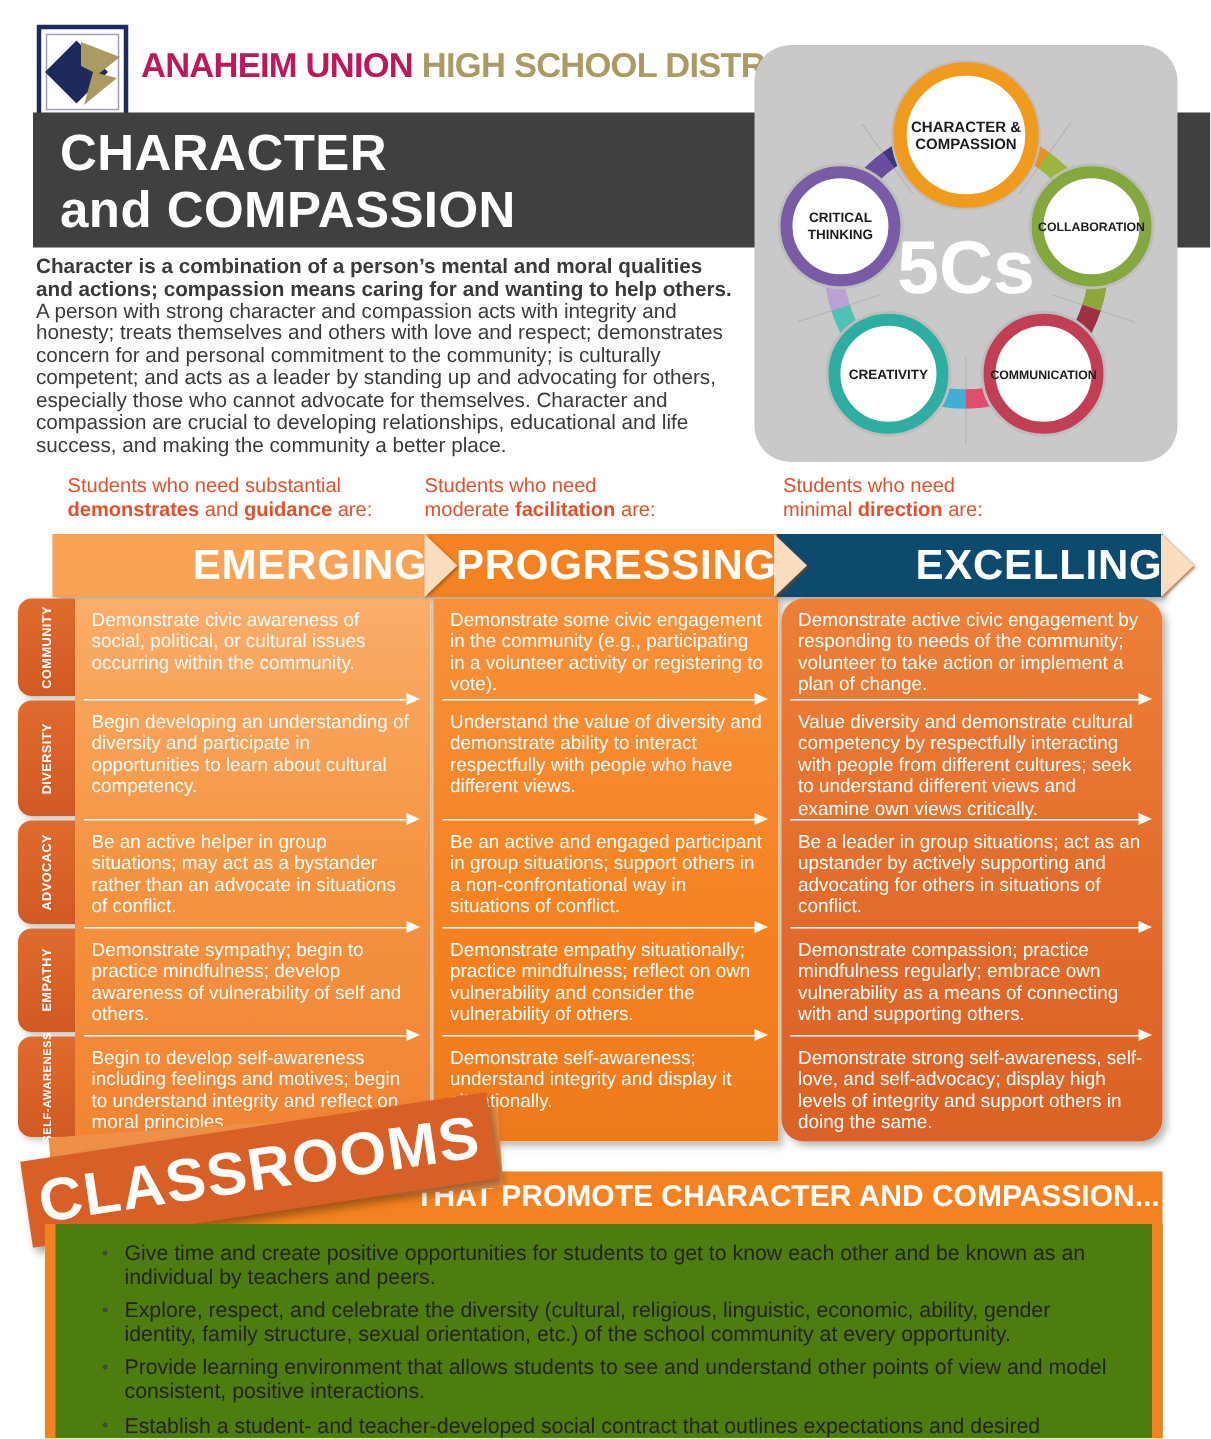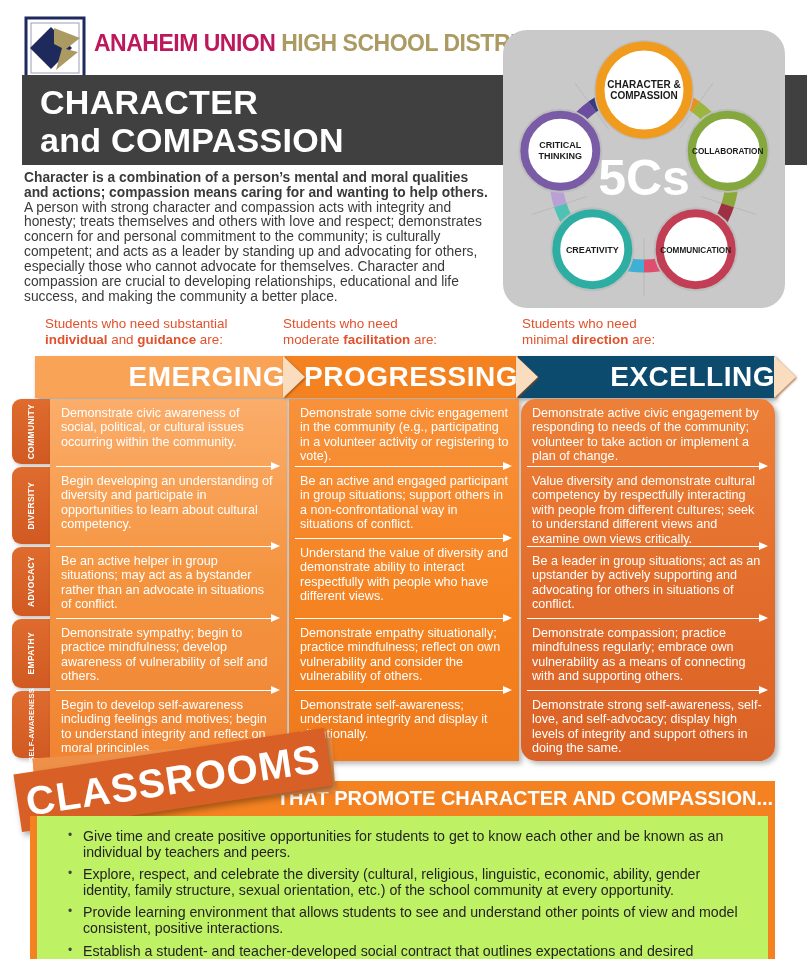--- a/index.html
+++ b/index.html
@@ -71,21 +71,21 @@
   
   .class-banner{position:absolute;left:30px;top:781px;width:745px;height:35px;background:#F58220;
                 box-sizing:border-box;padding-left:245px;display:flex;align-items:center;
                 justify-content:center;color:#fff;font-weight:bold;font-size:20px;}
   .ribbon-back{position:absolute;left:34px;top:748px;width:300px;height:54px;background:#EF9049;
                transform:rotate(-4deg);}
   .ribbon{position:absolute;left:16px;top:751px;width:314px;height:58px;background:#D85F26;
           transform:rotate(-8.5deg);display:flex;align-items:center;justify-content:center;
           color:#fff;font-weight:bold;font-size:40px;letter-spacing:1px;
           box-shadow:2px 4px 6px rgba(0,0,0,0.35);}
-  .bullets-box{position:absolute;left:30px;top:816px;width:745px;height:143px;background:#bef264;
+  .bullets-box{position:absolute;left:30px;top:816px;width:745px;height:143px;background:#4d7c0f;
                box-sizing:border-box;border-left:7px solid #F58220;border-right:7px solid #F58220;
                overflow:hidden;}
   .bullets-box ul{margin:13px 0 0 0;padding:0 26px 0 46px;list-style:none;}
   .bullets-box li{position:relative;font-size:14.2px;line-height:1.1;color:#262223;
                   margin-bottom:7px;}
   .bullets-box li::before{content:"•";position:absolute;left:-15px;top:0;font-size:12px;color:#444;}
 </style>
 </head>
 <body>
 
@@ -167,21 +167,21 @@
           <tspan x="57.3">CRITICAL</tspan><tspan x="57.3" dy="11">THINKING</tspan>
         </text>
       </g>
     </svg>
   </div>
 
   <p class="intro"><b>Character is a combination of a person’s mental and moral qualities and actions; compassion means caring for and wanting to help others.</b><span> A person with strong character and compassion acts with integrity and honesty; treats themselves and others with love and respect; demonstrates concern for and personal commitment to the community; is culturally competent; and acts as a leader by standing up and advocating for others, especially those who cannot advocate for themselves. Character and compassion are crucial to developing relationships, educational and life success, and making the community a better place.</span></p>
 
   <div class="qual q0">
     <span>Students who need substantial</span><br>
-    <span></span><b>individual</b><span> and </span><b>guidance</b><span> are:</span>
+    <span></span><b>demonstrates</b><span> and </span><b>guidance</b><span> are:</span>
   </div>
   <div class="qual q1">
     <span>Students who need</span><br>
     <span>moderate </span><b>facilitation</b><span></span><b></b><span> are:</span>
   </div>
   <div class="qual q2">
     <span>Students who need</span><br>
     <span>minimal </span><b>direction</b><span></span><b></b><span> are:</span>
   </div>
 
@@ -218,22 +218,22 @@
 
   <div class="col col1">
     <div class="cell rh0"><span>Demonstrate civic awareness of social, political, or cultural issues occurring within the community.</span><div class="sep"></div></div>
     <div class="cell rh1"><span>Begin developing an understanding of diversity and participate in opportunities to learn about cultural competency.</span><div class="sep"></div></div>
     <div class="cell rh2"><span>Be an active helper in group situations; may act as a bystander rather than an advocate in situations of conflict.</span><div class="sep"></div></div>
     <div class="cell rh3"><span>Demonstrate sympathy; begin to practice mindfulness; develop awareness of vulnerability of self and others.</span><div class="sep"></div></div>
     <div class="cell rh4"><span>Begin to develop self-awareness including feelings and motives; begin to understand integrity and reflect on moral principles.</span></div>
   </div>
   <div class="col col2">
     <div class="cell rh0"><span>Demonstrate some civic engagement in the community (e.g., participating in a volunteer activity or registering to vote).</span><div class="sep"></div></div>
+    <div class="cell rh1"><span>Understand the value of diversity and demonstrate ability to interact respectfully with people who have different views.</span><div class="sep"></div></div>
     <div class="cell rh2"><span>Be an active and engaged participant in group situations; support others in a non-confrontational way in situations of conflict.</span><div class="sep"></div></div>
-    <div class="cell rh1"><span>Understand the value of diversity and demonstrate ability to interact respectfully with people who have different views.</span><div class="sep"></div></div>
     <div class="cell rh3"><span>Demonstrate empathy situationally; practice mindfulness; reflect on own vulnerability and consider the vulnerability of others.</span><div class="sep"></div></div>
     <div class="cell rh4"><span>Demonstrate self-awareness; understand integrity and display it situationally.</span></div>
   </div>
   <div class="col col3">
     <div class="cell rh0"><span>Demonstrate active civic engagement by responding to needs of the community; volunteer to take action or implement a plan of change.</span><div class="sep"></div></div>
     <div class="cell rh1"><span>Value diversity and demonstrate cultural competency by respectfully interacting with people from different cultures; seek to understand different views and examine own views critically.</span><div class="sep"></div></div>
     <div class="cell rh2"><span>Be a leader in group situations; act as an upstander by actively supporting and advocating for others in situations of conflict.</span><div class="sep"></div></div>
     <div class="cell rh3"><span>Demonstrate compassion; practice mindfulness regularly; embrace own vulnerability as a means of connecting with and supporting others.</span><div class="sep"></div></div>
     <div class="cell rh4"><span>Demonstrate strong self-awareness, self-love, and self-advocacy; display high levels of integrity and support others in doing the same.</span></div>
   </div>

